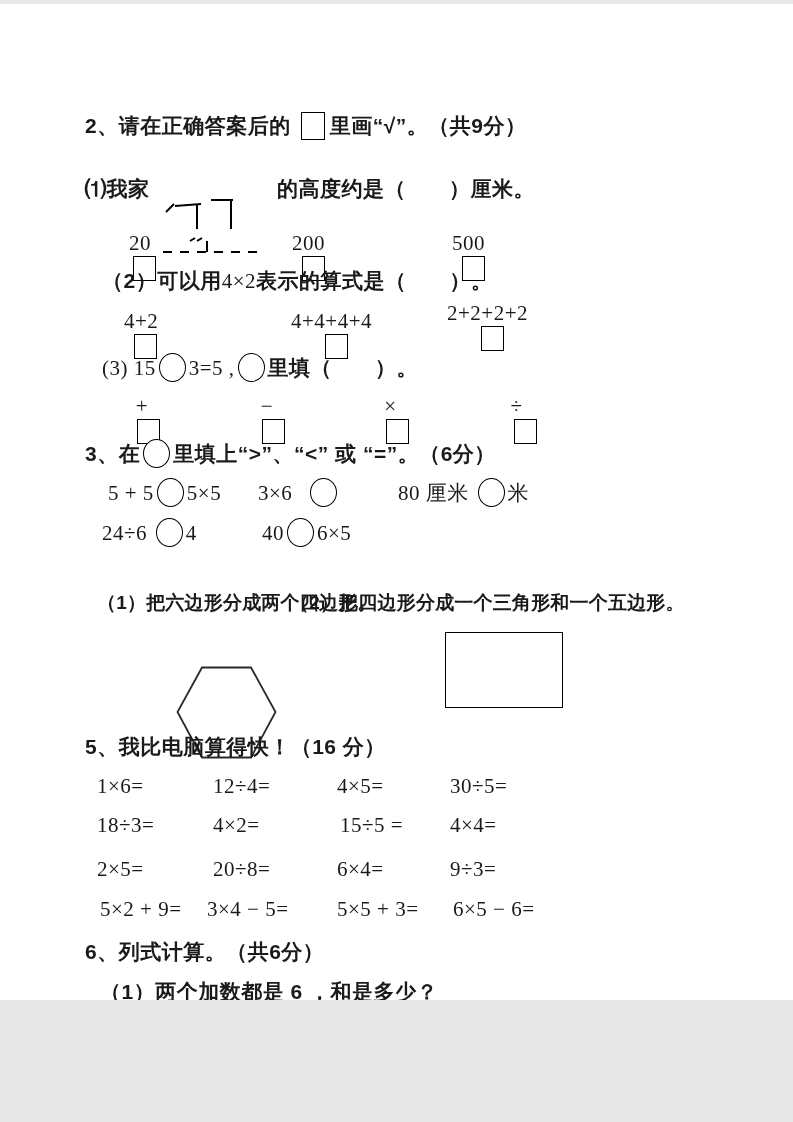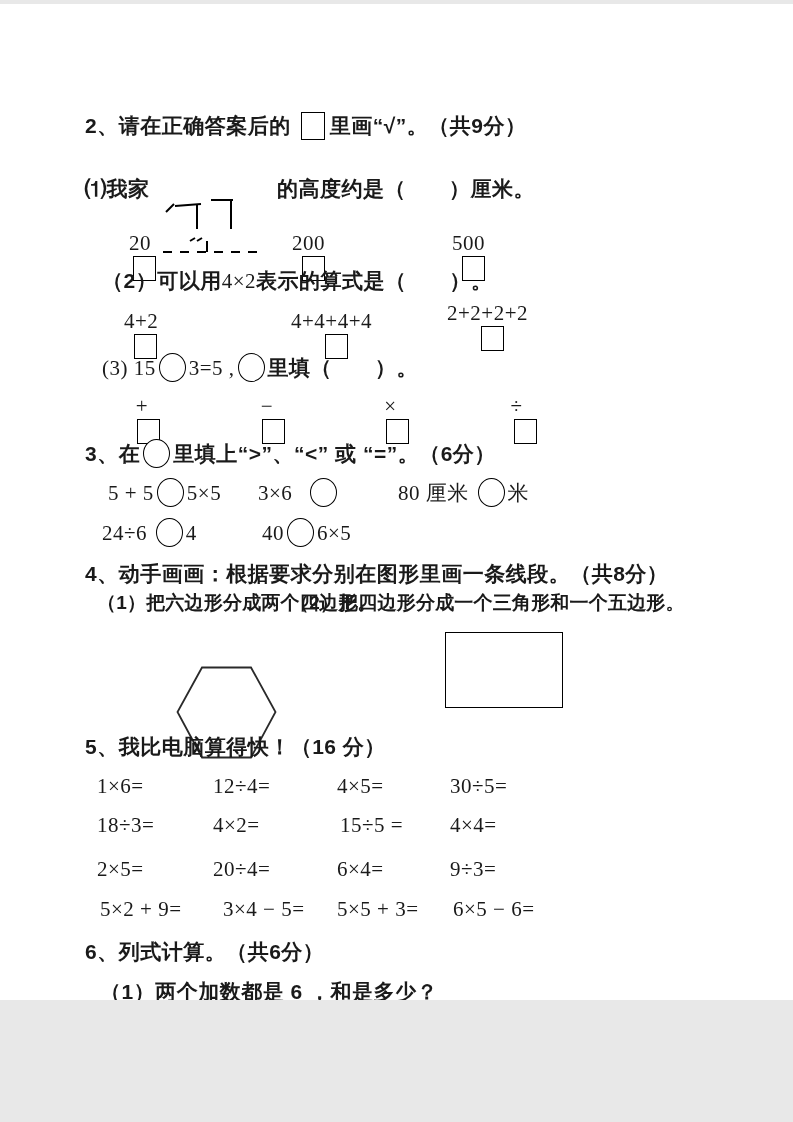--- a/index.html
+++ b/index.html
@@ -68,21 +68,20 @@
 
   <div class="line zh" style="left:85px;top:435px;"><span>3、在</span><span class="circ"></span><span>里填上“&gt;”、“&lt;” 或 “=”。（6分）</span></div>
 
   <div class="line math" style="left:108px;top:474px;"><span>5 + 5</span><span class="circ"></span><span>5×5</span></div>
   <div class="line math" style="left:258px;top:474px;"><span>3×6 </span><span class="circ" style="margin-left:12px;"></span><span></span></div>
   <div class="line math" style="left:398px;top:474px;"><span>80 厘米 </span><span class="circ"></span><span>米</span></div>
 
   <div class="line math" style="left:102px;top:514px;"><span>24÷6 </span><span class="circ"></span><span>4</span></div>
   <div class="line math" style="left:262px;top:514px;"><span>40</span><span class="circ"></span><span>6×5</span></div>
 
-  <div class="line zh" style="left:85px;top:557px;">4、动手画画：根据要求分别在图形里画一条线段。（共8分）</div>
   <div class="line zh-sub" style="left:97px;top:587px;">（1）把六边形分成两个四边形。</div>
   <div class="line zh-sub" style="left:290px;top:587px;">（2）把四边形分成一个三角形和一个五边形。</div>
 
   <div class="line" style="left:176px;top:622px;">
     <svg width="101" height="93" viewBox="0 0 101 93">
       <polygon points="26,1.5 75,1.5 99.5,46 75,91.5 26,91.5 1.5,46" fill="#ffffff" stroke="#2a2a2a" stroke-width="1.8"></polygon>
     </svg>
   </div>
   <div class="shape-rect" style="left:445px;top:628px;width:116px;height:74px;"></div>
 
@@ -92,25 +91,25 @@
   <div class="line math" style="left:213px;top:769px;">12÷4=</div>
   <div class="line math" style="left:337px;top:769px;">4×5=</div>
   <div class="line math" style="left:450px;top:769px;">30÷5=</div>
 
   <div class="line math" style="left:97px;top:808px;">18÷3=</div>
   <div class="line math" style="left:213px;top:808px;">4×2=</div>
   <div class="line math" style="left:340px;top:808px;">15÷5 =</div>
   <div class="line math" style="left:450px;top:808px;">4×4=</div>
 
   <div class="line math" style="left:97px;top:852px;">2×5=</div>
-  <div class="line math" style="left:213px;top:852px;">20÷4=</div>
+  <div class="line math" style="left:213px;top:852px;">20÷8=</div>
   <div class="line math" style="left:337px;top:852px;">6×4=</div>
   <div class="line math" style="left:450px;top:852px;">9÷3=</div>
 
   <div class="line math" style="left:100px;top:892px;">5×2 + 9=</div>
-  <div class="line math" style="left:223px;top:892px;">3×4 − 5=</div>
+  <div class="line math" style="left:207px;top:892px;">3×4 − 5=</div>
   <div class="line math" style="left:337px;top:892px;">5×5 + 3=</div>
   <div class="line math" style="left:453px;top:892px;">6×5 − 6=</div>
 
   <div class="line zh" style="left:85px;top:935px;">6、列式计算。（共6分）</div>
   <div class="line zh" style="left:100px;top:975px;">（1）两个加数都是 6 ，和是多少？</div>
 
 </div>
 
 </body></html>

